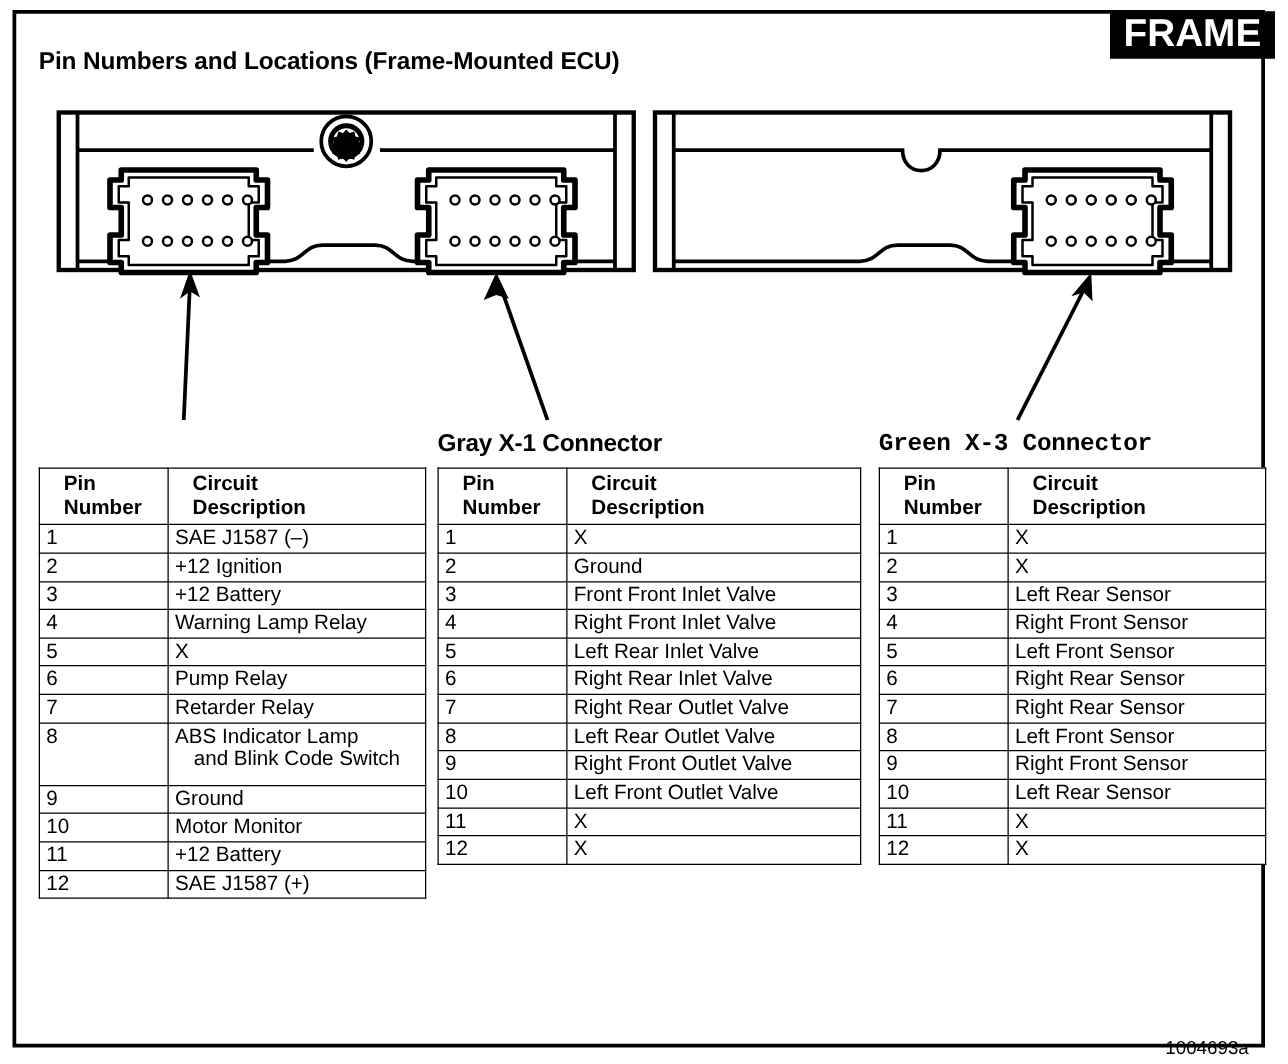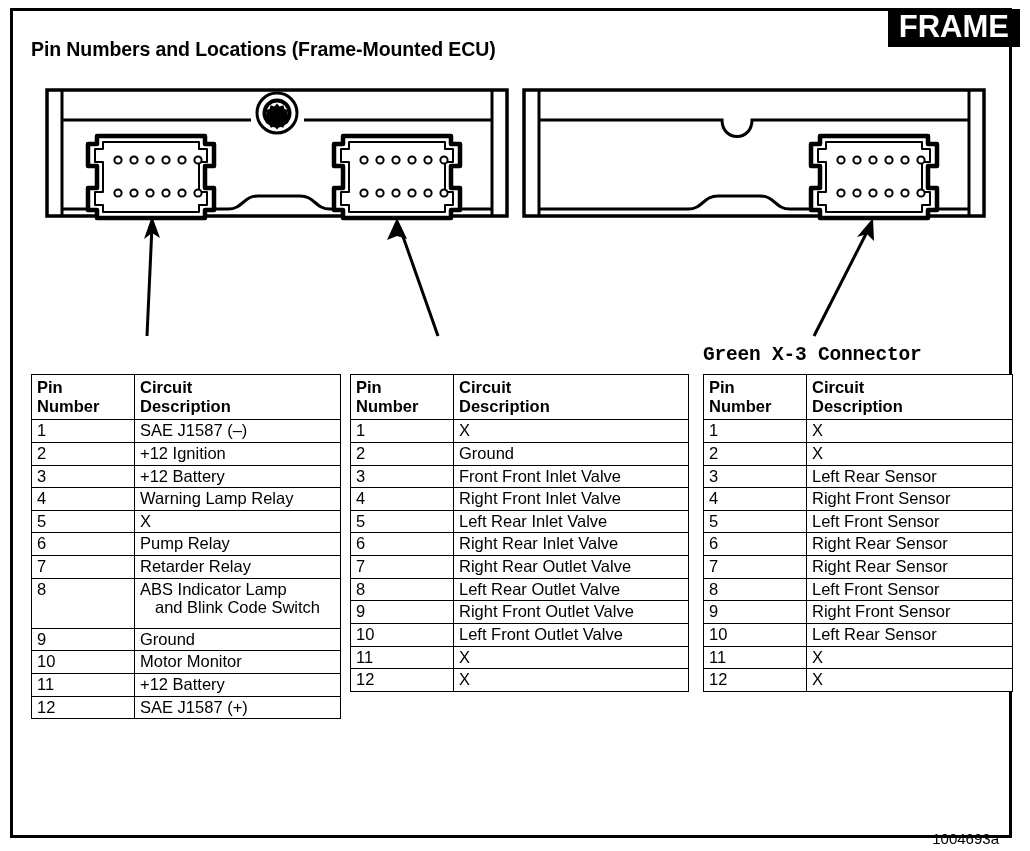--- a/index.html
+++ b/index.html
@@ -91,21 +91,21 @@
     height: 19px;
     box-sizing: border-box;
     white-space: nowrap;
   }
   .pin-table th {
     font-weight: bold;
     line-height: 1.13;
     padding-top: 3px;
     padding-bottom: 4px;
   }
-  .pin-table .hdr-line { display: block; }
+  .pin-table .hdr-line { display: block; margin-left: 14px; }
   .pin-table .tall { height: 50px; }
 
   #table-black { left: 31px; top: 374px; }
   #table-black .col-pin  { width: 103px; }
   #table-black .col-desc { width: 206px; }
 
   #table-gray { left: 350px; top: 374px; }
   #table-gray .col-pin  { width: 103px; }
   #table-gray .col-desc { width: 235px; }
 
@@ -273,20 +273,21 @@
         <path d="M397,140 L407,161 L397,158 L387,162 Z" stroke="none"></path>
       </g>
       <g stroke="#000" stroke-width="3" fill="#000">
         <line x1="814" y1="258" x2="869" y2="150"></line>
         <path d="M873,140 L874,163 L867,156 L857,159 Z" stroke="none"></path>
       </g>
     </svg>
   </div>
 
   <div class="connector-heading" id="heading-black">Black X-2 Connector</div>
+  <div class="connector-heading" id="heading-gray">Gray X-1 Connector</div>
   <div class="connector-heading" id="heading-green">Green X-3 Connector</div>
 
   <table class="pin-table" id="table-black">
     <thead>
       <tr>
         <th class="col-pin">
           <span class="hdr-line">Pin</span>
           <span class="hdr-line">Number</span>
         </th>
         <th class="col-desc">

